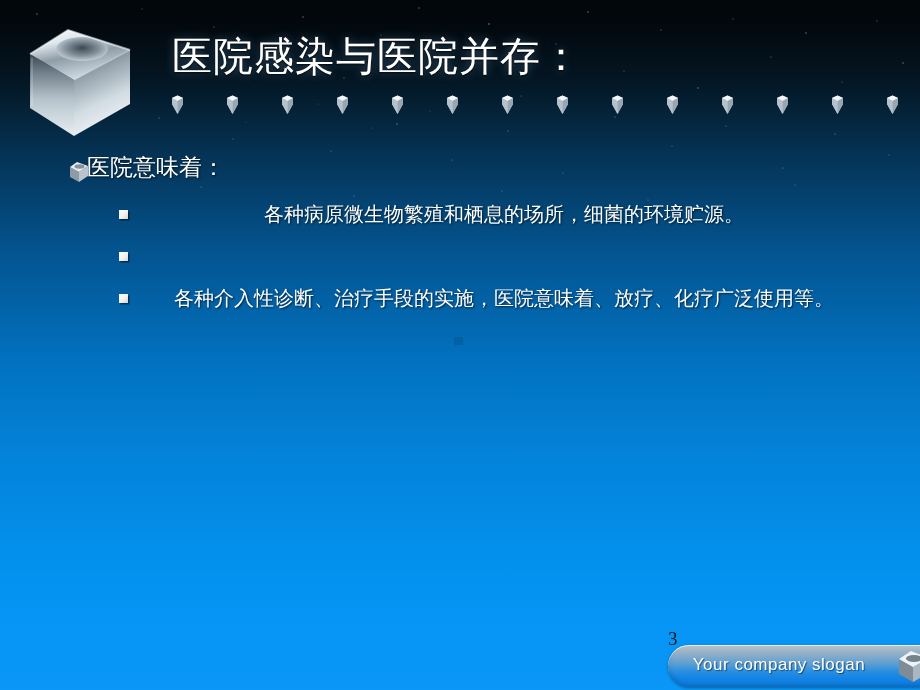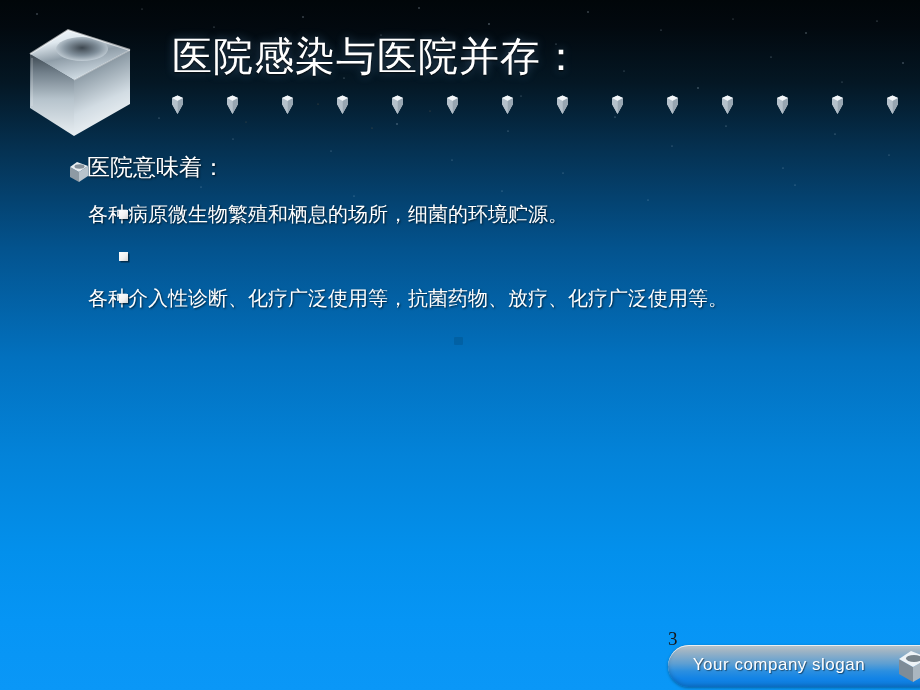--- a/index.html
+++ b/index.html
@@ -112,20 +112,21 @@
     color: #ffffff;
     text-shadow: 1px 1px 2px rgba(0,0,0,.7);
     font-family: "DejaVu Serif", "Liberation Serif", serif;
   }
 
   .lvl2 {
     position: relative;
     padding-left: 62px;
     margin-bottom: 10px;
     min-height: 32px;
+    text-align: center;
   }
   .lvl2-marker {
     position: absolute;
     left: 119px;
     top: 12px;
     width: 9px;
     height: 9px;
     background: linear-gradient(135deg,#ffffff 0%,#f2f2f2 55%,#d4d4d4 100%);
     box-shadow: 1.5px 1.5px 0 rgba(0,0,0,.45);
   }
@@ -405,21 +406,21 @@
       <span class="lvl2-marker"></span>
       <div class="lvl2-text">各种病原微生物繁殖和栖息的场所，细菌的环境贮源。</div>
     </div>
 
     <div class="lvl2">
       <span class="lvl2-marker"></span>
     </div>
 
     <div class="lvl2">
       <span class="lvl2-marker"></span>
-      <div class="lvl2-text">各种介入性诊断、化疗广泛使用等，抗菌药物、放疗、化疗广泛使用等。</div>
+      <div class="lvl2-text">各种介入性诊断、治疗手段的实施，医院意味着、放疗、化疗广泛使用等。</div>
     </div>
   </div>
 
   <div id="content-marker"></div>
 
   <div id="page-number">3</div>
 
   <div id="footer-bar">
     <div id="slogan">Your company slogan</div>
     <svg id="footer-cube" viewBox="0 0 36 34">

